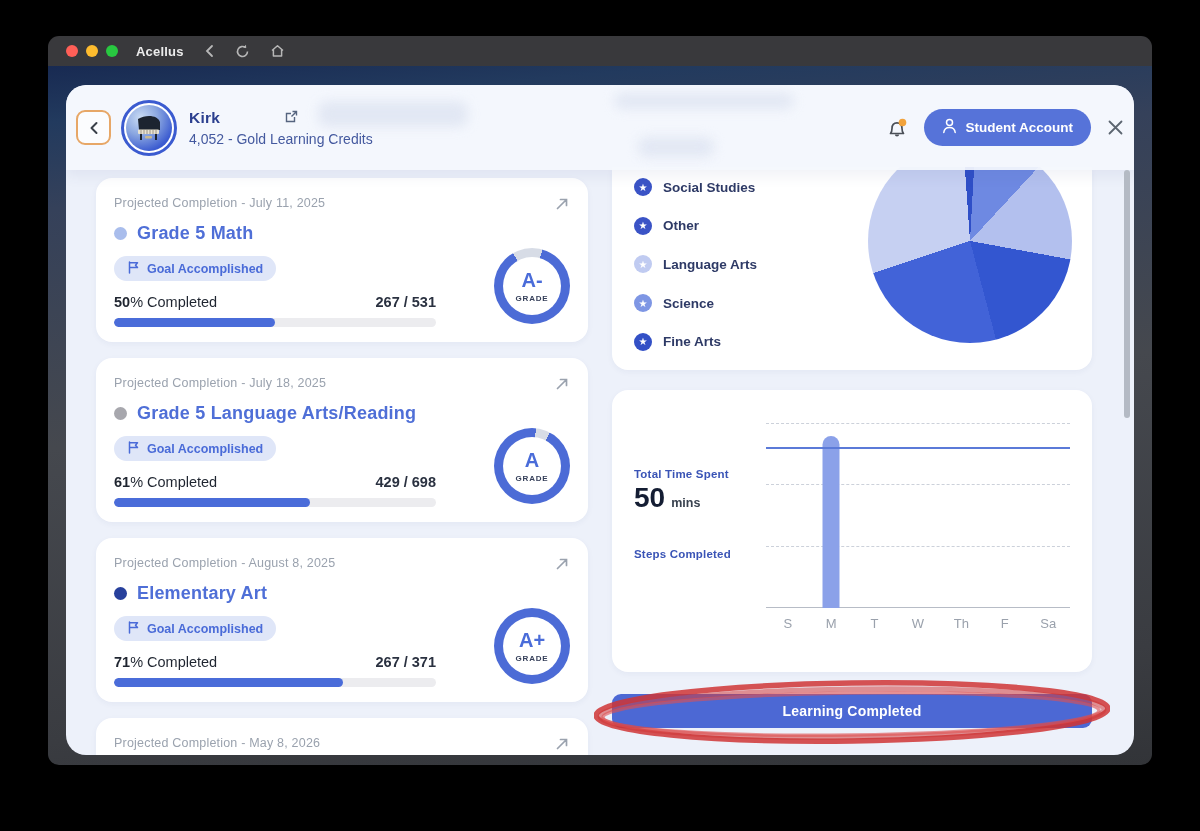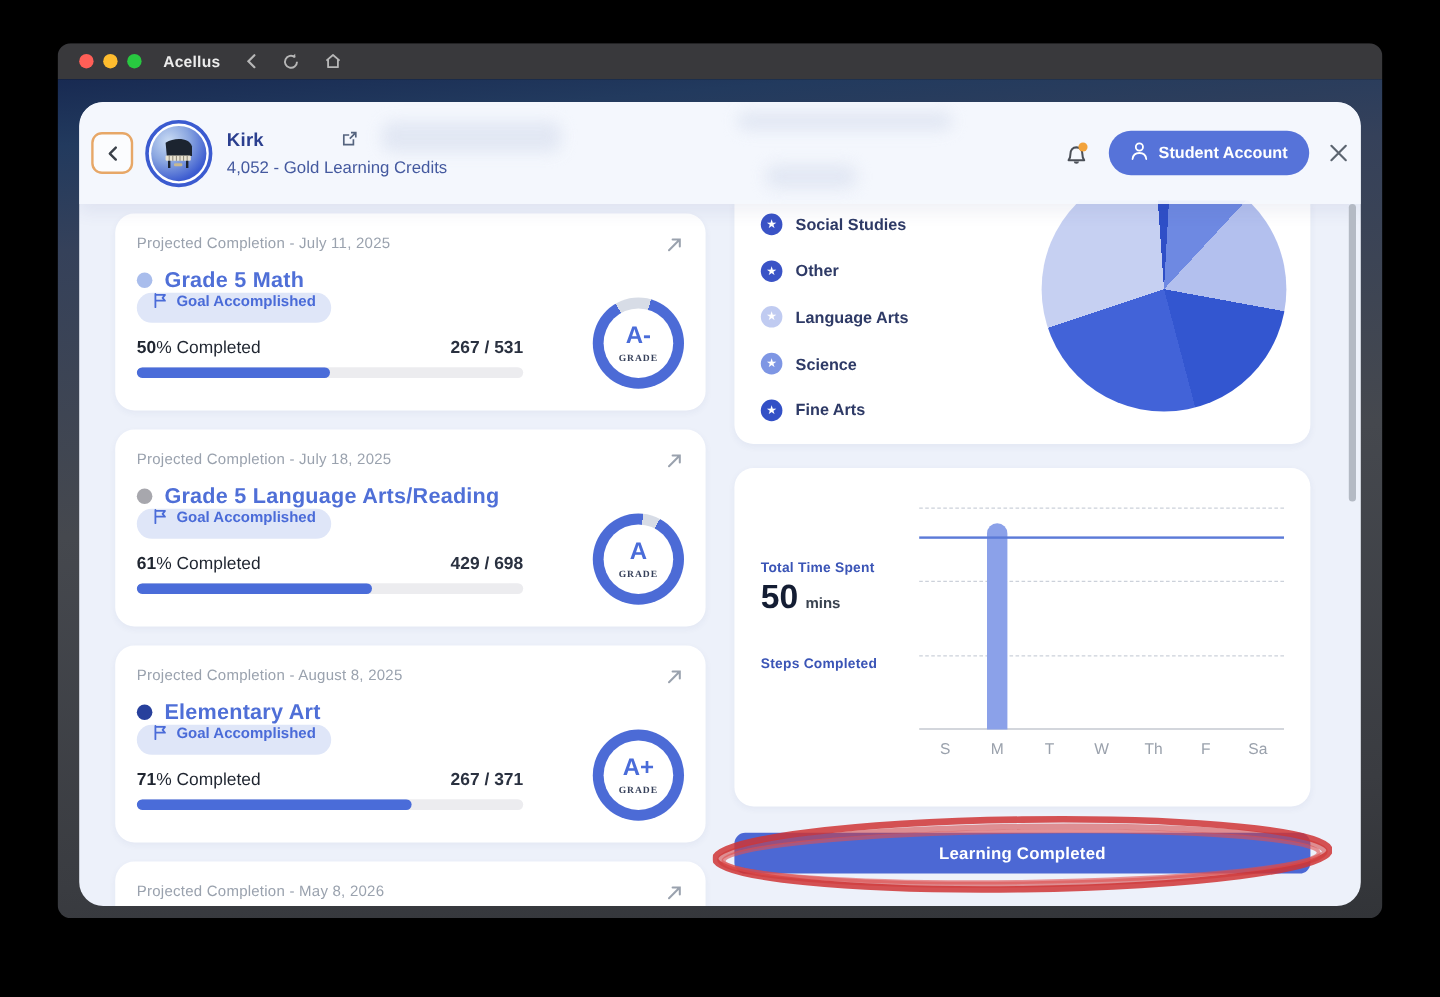--- a/index.html
+++ b/index.html
@@ -27,35 +27,35 @@
   .col-left  { position:absolute; left:30px;  top:93px; width:492px; }
   .col-right { position:absolute; left:546px; top:0;    width:480px; }
 
   
   .card { position:relative; width:492px; height:164px; background:#fff; border-radius:16px;
           margin-bottom:16px; padding:18px 18px 0 18px; box-shadow:0 2px 6px rgba(40,60,120,.05); }
   .proj { font-size:12.5px; color:#9aa2ae; letter-spacing:.2px; }
   .title-row { display:flex; align-items:center; gap:10px; margin-top:13px; }
   .dot { width:13px; height:13px; border-radius:50%; flex:none; }
   .course-title { font-size:18px; font-weight:800; color:#4f6fd7; letter-spacing:.2px; }
-  .badge { display:inline-flex; align-items:flex-start; gap:7px; height:25px; padding:0 13px;
+  .badge { display:inline-flex; align-items:center; gap:7px; margin-top:12px; height:25px; padding:0 13px;
            background:#dfe6f8; border-radius:13px; color:#4a6bd8; font-size:12.5px; font-weight:700; }
   .pct-row { display:flex; align-items:baseline; margin-top:13px; width:322px; }
   .pct-bold { font-size:14.5px; font-weight:800; color:#1f2530; }
   .pct-rest { font-size:14.5px; color:#1f2530; }
   .fraction { margin-left:auto; font-size:14.5px; color:#2a3140; font-weight:600; }
   .track { width:322px; height:9px; border-radius:5px; background:#ececef; margin-top:8px; overflow:hidden; }
   .fill  { height:100%; border-radius:5px; background:#4a6cd9; }
   .card-arrow { position:absolute; right:18px; top:18px; }
   .ring { position:absolute; right:18px; top:70px; width:76px; height:76px; border-radius:50%;
           display:flex; align-items:center; justify-content:center; }
   .ring-inner { width:58px; height:58px; border-radius:50%; background:#fff; display:flex;
                 flex-direction:column; align-items:center; justify-content:center; }
   .grade-letter { font-size:20px; font-weight:800; color:#4a6cd9; line-height:1; }
-  .grade-cap { font-size:8px; font-weight:700; color:#36405a; letter-spacing:.8px; margin-top:4px;font-family:Liberation Serif, serif; }
+  .grade-cap { font-size:8px; font-weight:700; color:#36405a; letter-spacing:.8px; margin-top:4px; }
   .card.partial { height:140px; }
 
   
   .pie-card { position:relative; width:480px; height:203px; margin-top:82px; background:#fff;
               border-radius:0 0 16px 16px; overflow:hidden; box-shadow:0 2px 6px rgba(40,60,120,.05); }
   .legend { position:absolute; left:22px; top:1px; }
   .legend-row { display:flex; align-items:center; gap:11px; height:38.6px; }
   .star-badge { width:18px; height:18px; border-radius:50%; color:#fff; font-size:10px;
                 display:flex; align-items:center; justify-content:center; flex:none; }
   .legend-label { font-size:13.5px; font-weight:600; color:#2e3a66; }

